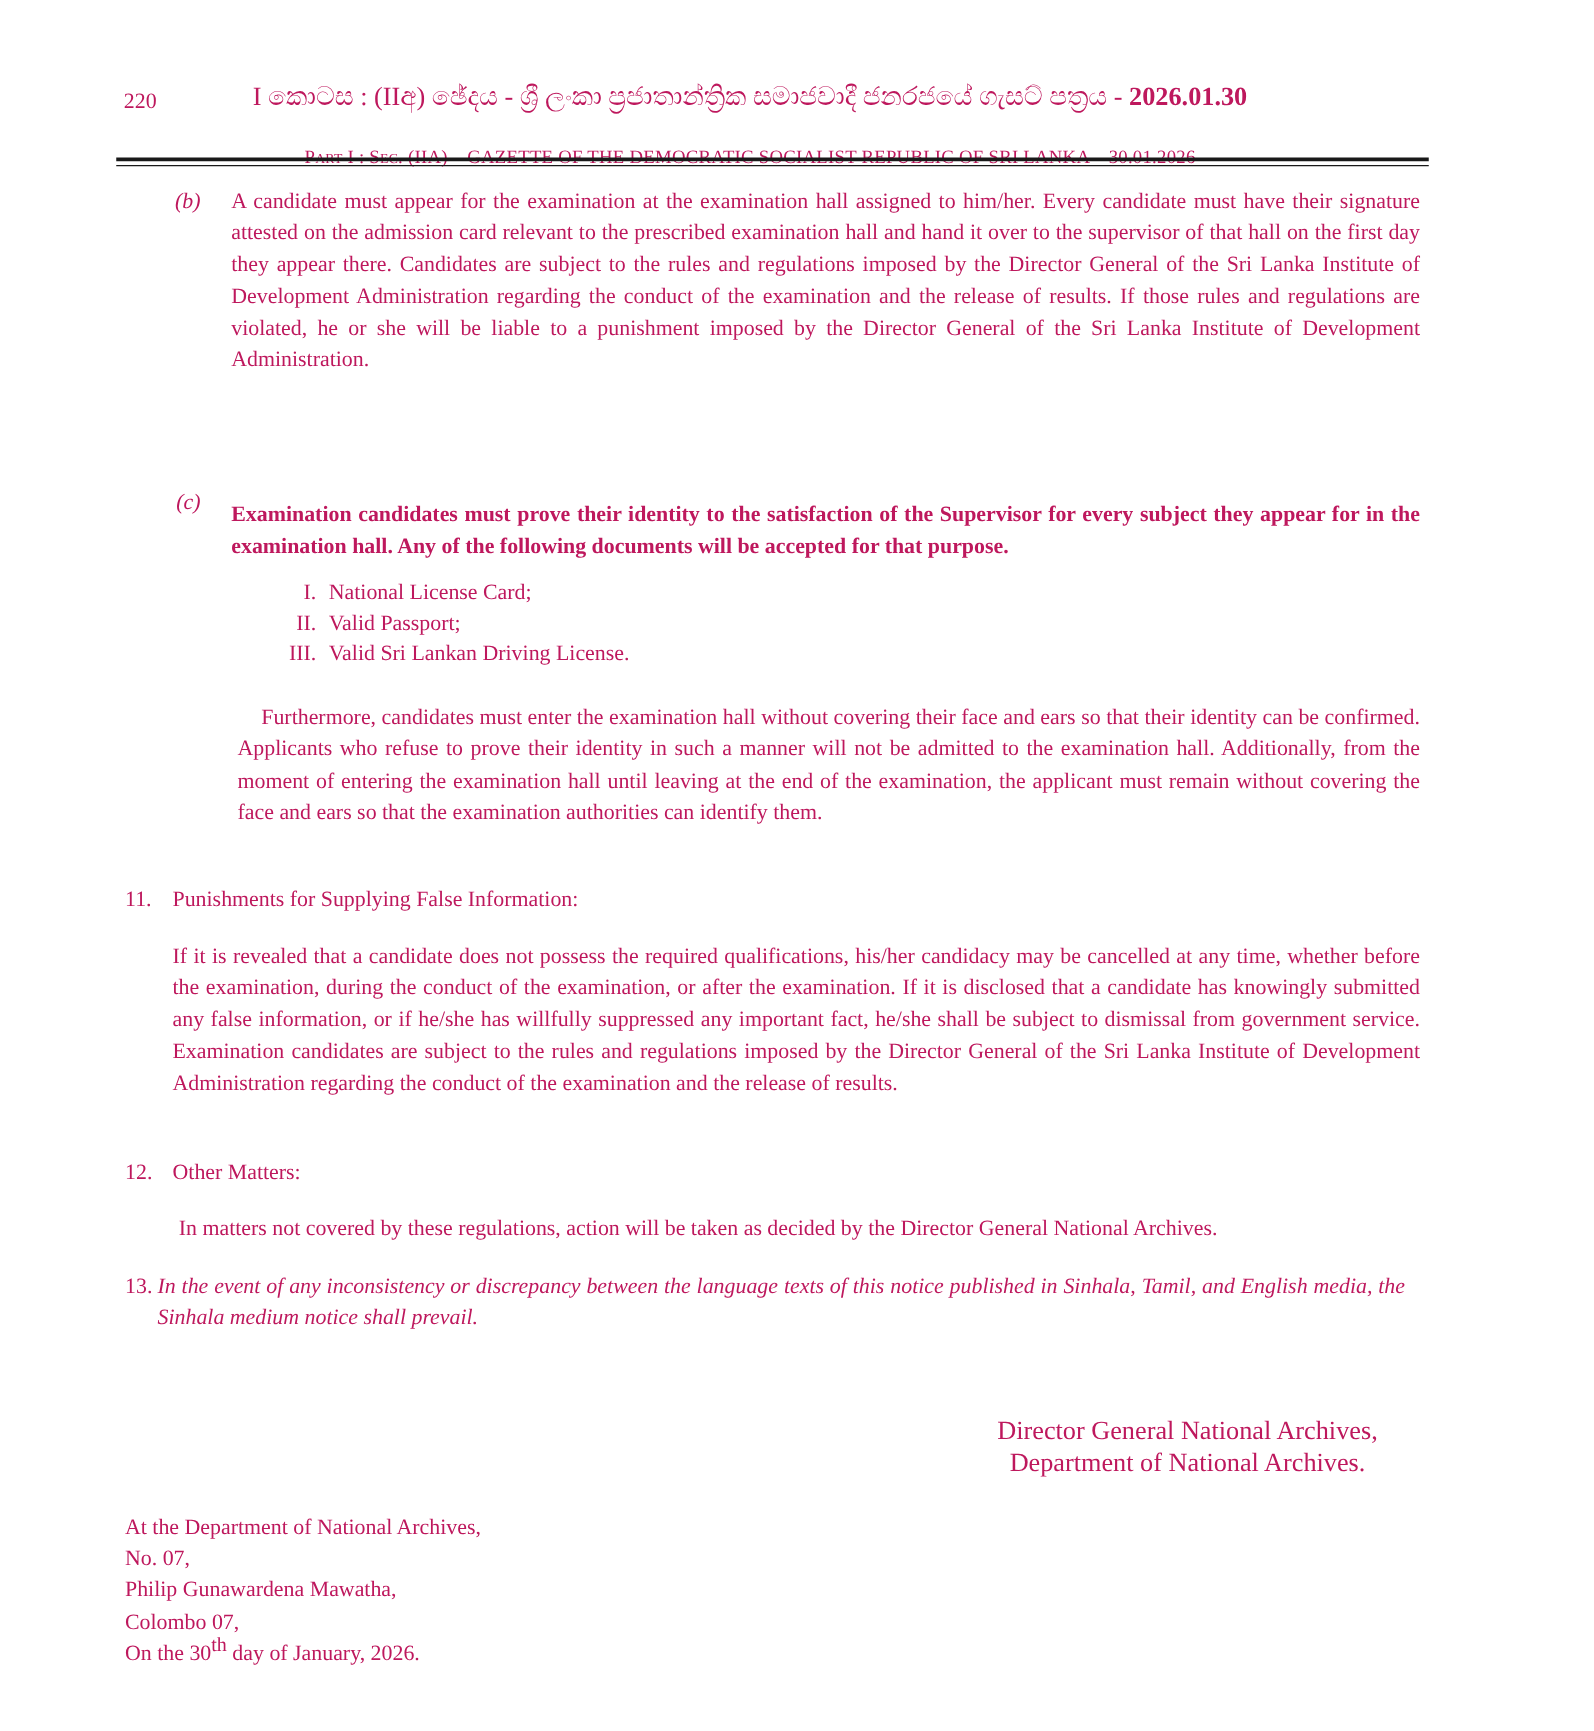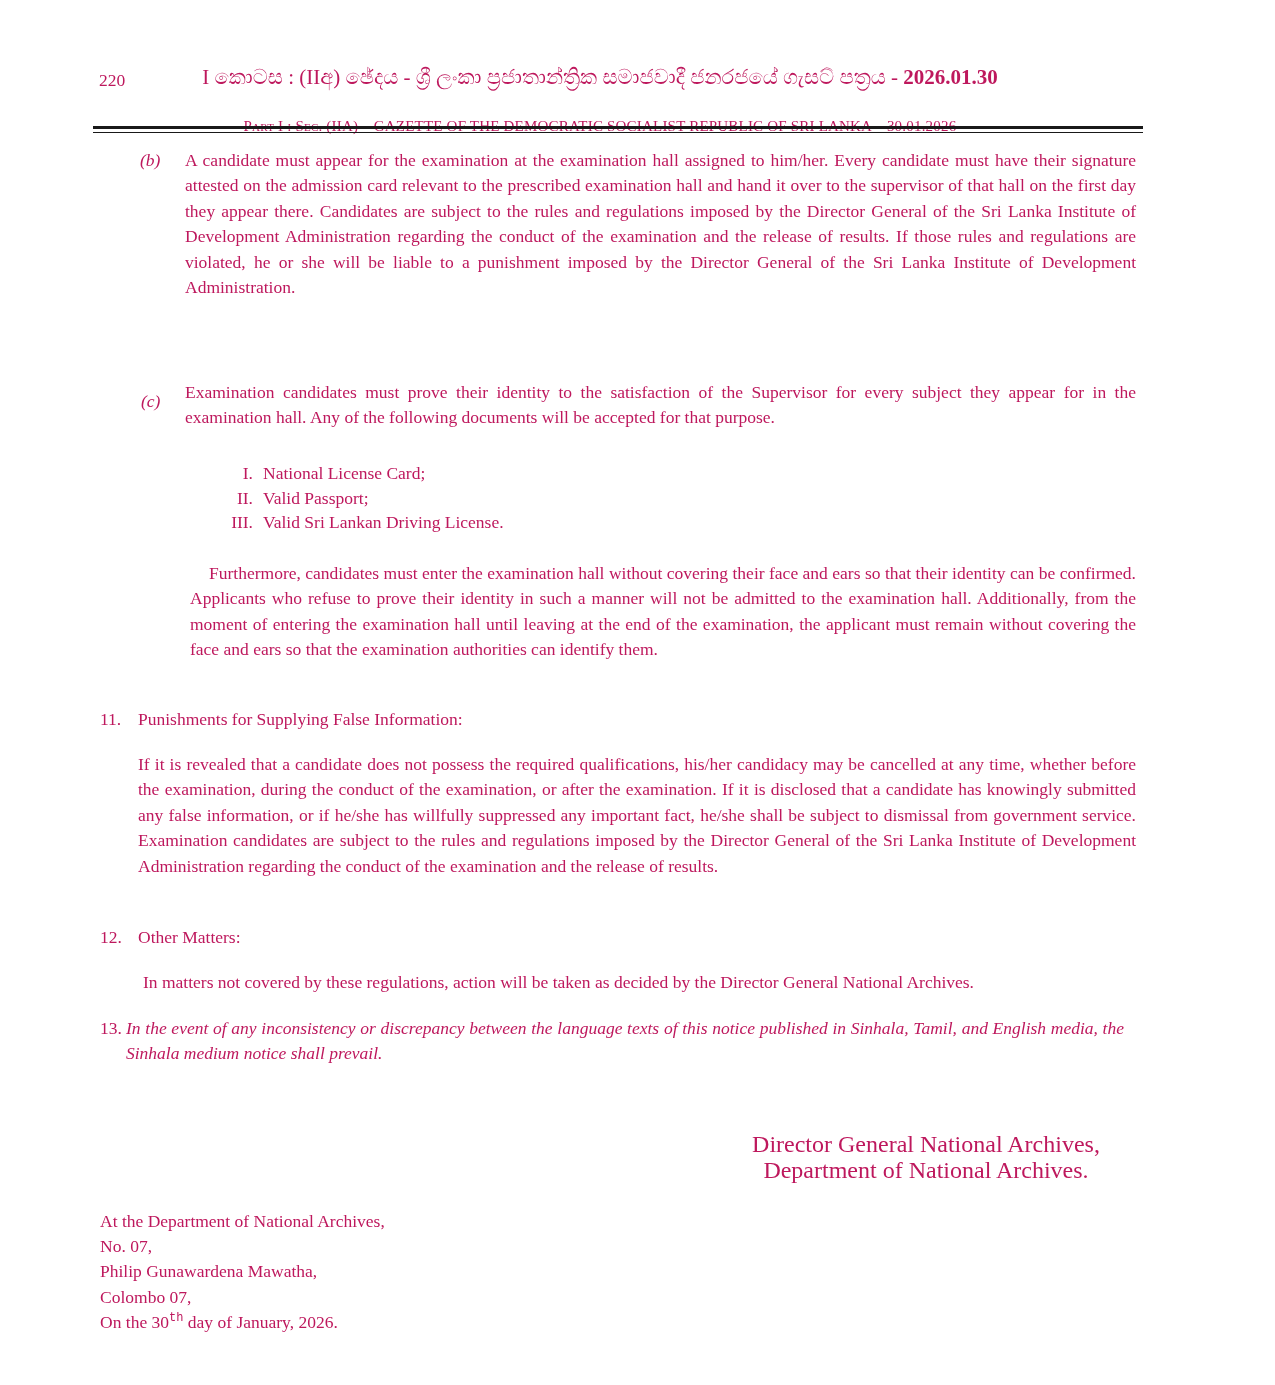--- a/index.html
+++ b/index.html
@@ -52,21 +52,21 @@
   .just {
     text-align: justify;
     text-align-last: left;
   }
   .ital { font-style: italic; }
 
   .b-label  { left: 140px; top: 148px; }
   .b-text   { left: 185px; top: 148px; width: 951px; }
   .note-para{ left: 185px; top: 318px; width: 951px; }
   .c-label  { left: 141px; top: 389px; }
-  .c-text   { left: 185px; top: 380px; width: 951px; }
+  .c-text   { left: 185px; top: 399px; width: 951px; font-weight: bold; }
 
   .doc-row { left: 205px; white-space: nowrap; }
   .doc-row .numeral {
     display: inline-block;
     width: 48px;
     text-align: right;
     margin-right: 10px;
   }
   .doc-row-0 { top: 461px; }
   .doc-row-1 { top: 486px; }
@@ -77,35 +77,34 @@
   .item-number { left: 100px; }
   .item-head   { left: 138px; }
   .i11-num, .i11-head { top: 707px; }
   .i11-body { left: 138px; top: 752px; width: 998px; }
   .i12-num, .i12-head { top: 925px; }
   .i12-body { left: 143px; top: 970px; width: 1000px; }
   .i13-num  { top: 1016px; }
   .i13-text { left: 126px; top: 1016px; width: 998px; font-style: italic; }
 
   .signature {
-    left: 700px; top: 1131px; width: 452px;
+    left: 724px; top: 1131px; width: 452px;
     text-align: center;
-    font-size: 24px;
+    font-size: 21px;
     line-height: 26px;
   }
   .address {
     left: 100px; top: 1209px;
     font-size: 17.5px;
     line-height: 25.2px;
   }
   .address sup {
-    font-size: 12px;
+    font-size: 16px;
     vertical-align: super;
     line-height: 0;
-    font-family: Liberation Mono, monospace;
   }
 </style>
 </head>
 <body>
 
 <div class="page">
 
   <div class="abs page-number">220</div>
 
   <div class="abs header-sinhala"><span>I කොටස : (IIඅ) ඡේදය - ශ්‍රී ලංකා ප්‍රජාතාන්ත්‍රික සමාජවාදී ජනරජයේ ගැසට් පත්‍රය - </span><span class="date">2026.01.30</span></div>

